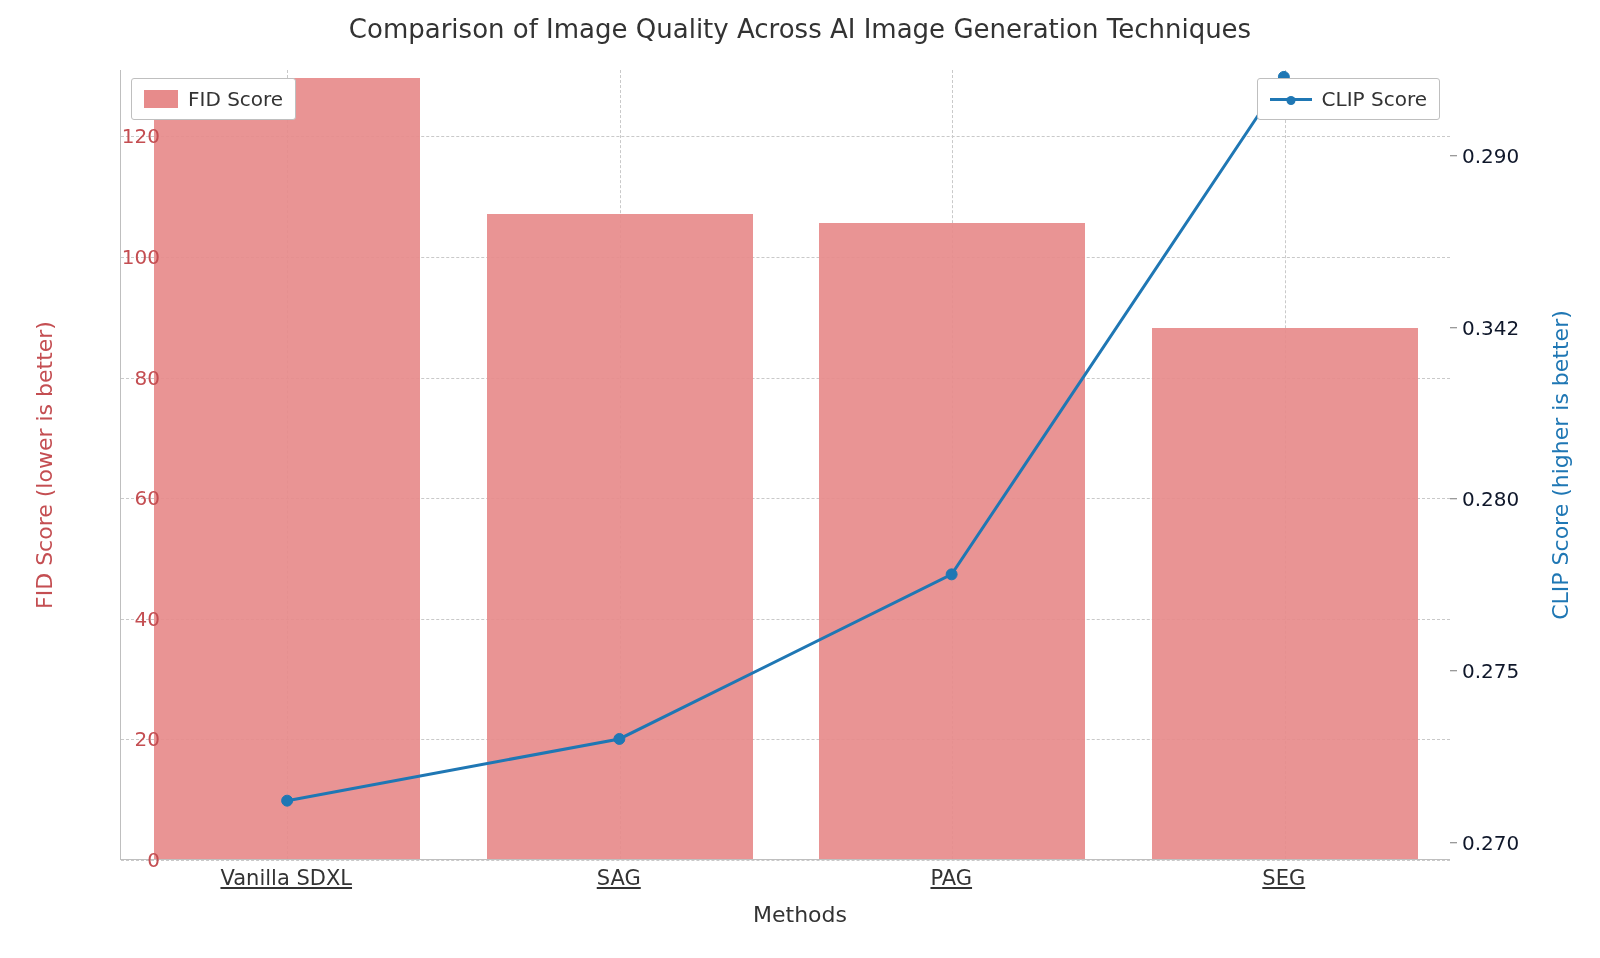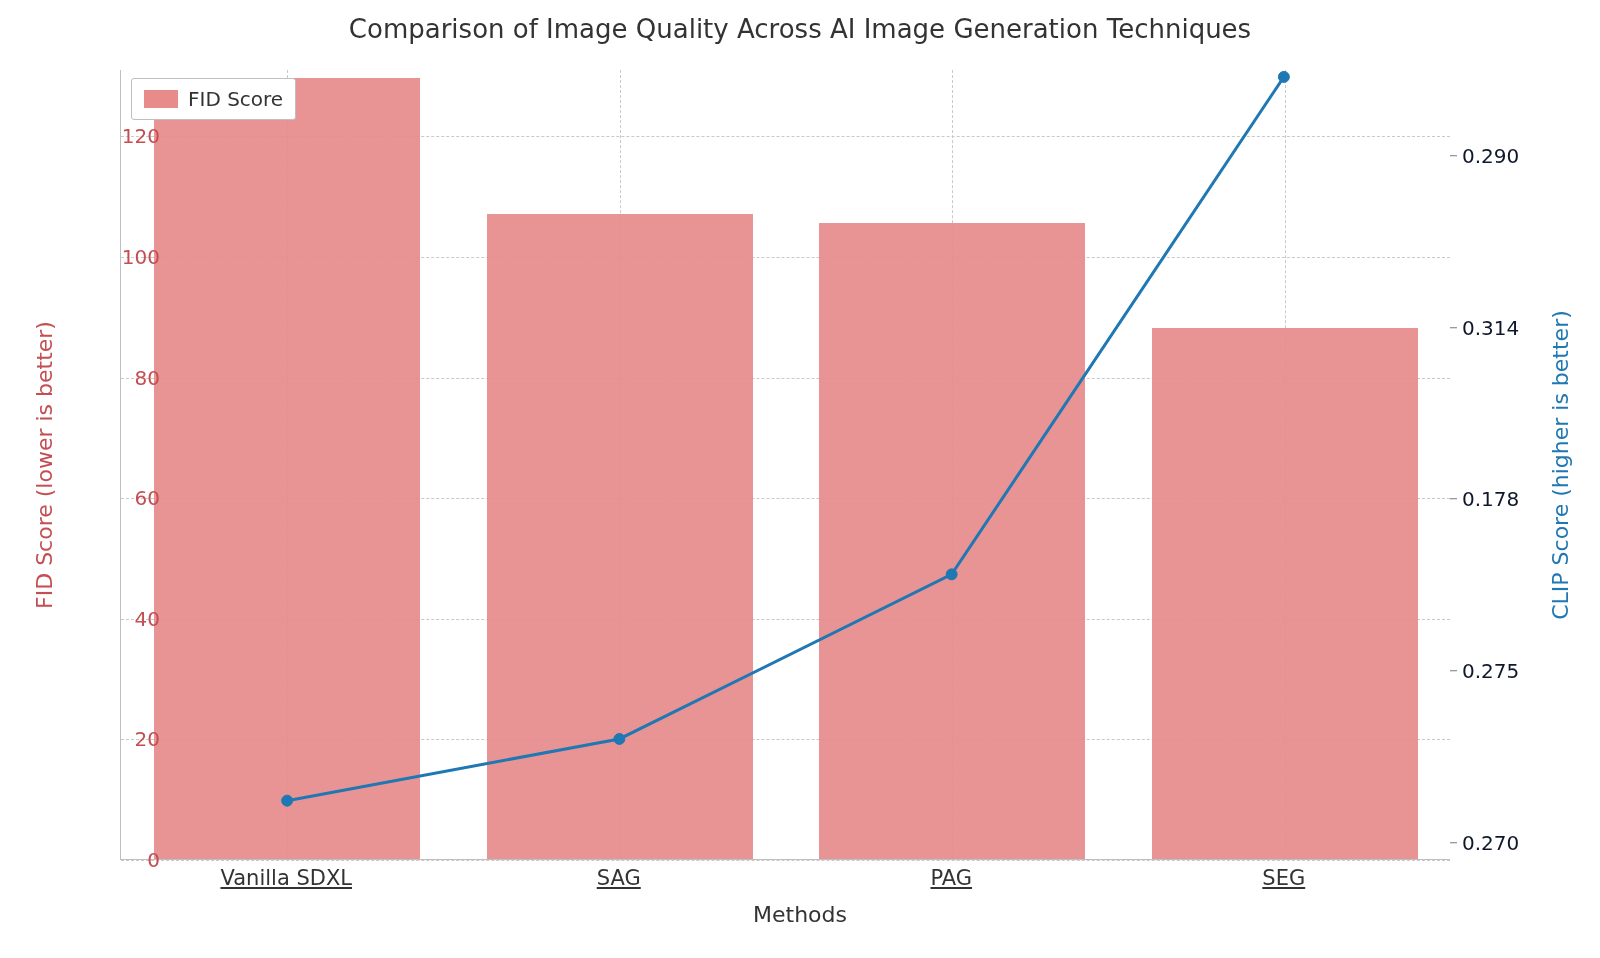--- a/index.html
+++ b/index.html
@@ -212,41 +212,45 @@
       <circle class="pt" cx="166.25" cy="731.6" r="5.5"></circle>
       <circle class="pt" cx="498.75" cy="669.8" r="5.5"></circle>
       <circle class="pt" cx="831.25" cy="505.0" r="5.5"></circle>
       <circle class="pt" cx="1163.75" cy="6.9" r="5.5"></circle>
     </svg>
 
     <div class="legend" style="left:10px; top:8px;">
       <span class="swatch-bar"></span>
       <span>FID Score</span>
     </div>
+    <div class="legend" style="right:10px; top:8px;">
+      <span class="swatch-line"></span>
+      <span>CLIP Score</span>
+    </div>
   </div>
 
   <div class="ytick-left" style="top:860.0px">0</div>
   <div class="ytick-left" style="top:739.4px">20</div>
   <div class="ytick-left" style="top:618.8px">40</div>
   <div class="ytick-left" style="top:498.2px">60</div>
   <div class="ytick-left" style="top:377.6px">80</div>
   <div class="ytick-left" style="top:257.0px">100</div>
   <div class="ytick-left" style="top:136.4px">120</div>
 
   <div class="rtick-mark" style="top:842.8px"></div>
   <div class="ytick-right" style="top:842.8px">0.270</div>
 
   <div class="rtick-mark" style="top:671.1px"></div>
   <div class="ytick-right" style="top:671.1px">0.275</div>
 
   <div class="rtick-mark" style="top:499.3px"></div>
-  <div class="ytick-right" style="top:499.3px">0.178</div>
+  <div class="ytick-right" style="top:499.3px">0.280</div>
 
   <div class="rtick-mark" style="top:327.6px"></div>
-  <div class="ytick-right" style="top:327.6px">0.314</div>
+  <div class="ytick-right" style="top:327.6px">0.342</div>
 
   <div class="rtick-mark" style="top:155.9px"></div>
   <div class="ytick-right" style="top:155.9px">0.290</div>
 
   <div class="xtick" style="left:286.25px">Vanilla SDXL</div>
   <div class="xtick" style="left:618.75px">SAG</div>
   <div class="xtick" style="left:951.25px">PAG</div>
   <div class="xtick" style="left:1283.75px">SEG</div>
 
   <div class="xlabel">Methods</div>

